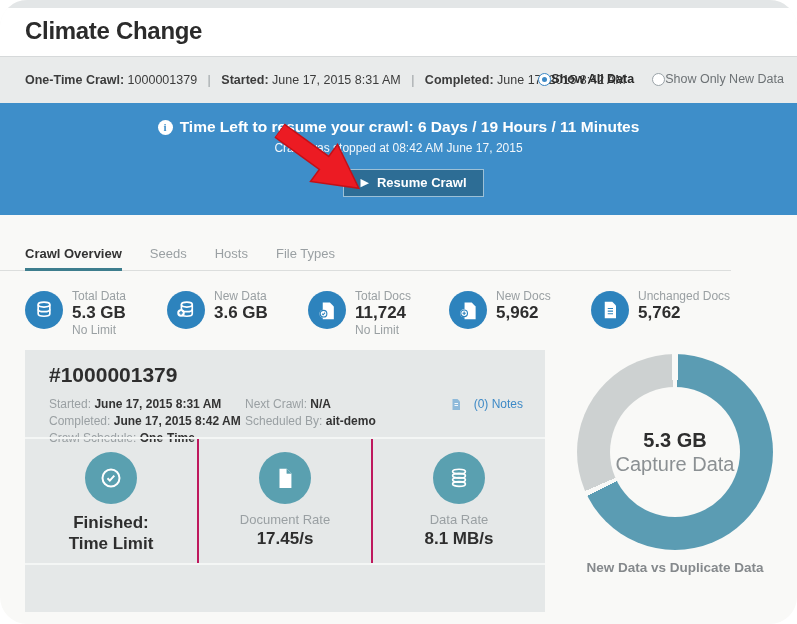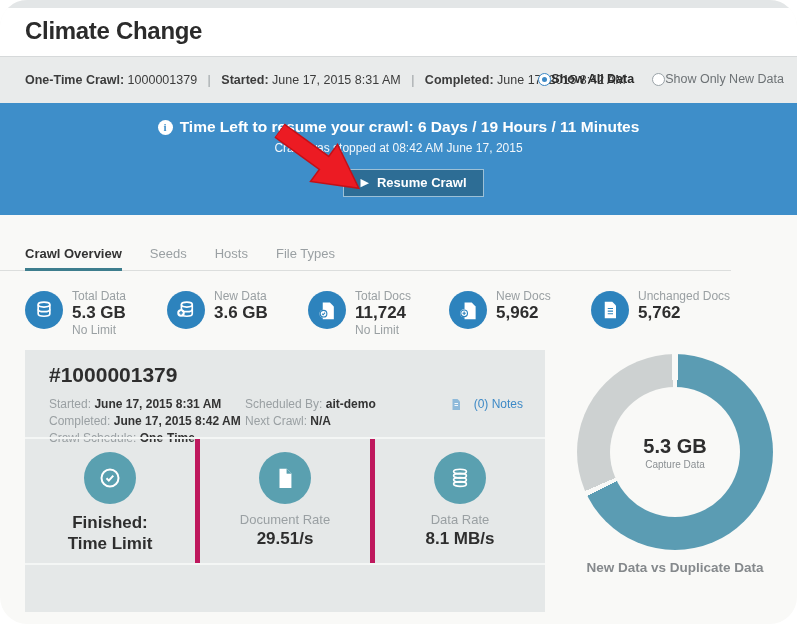--- a/index.html
+++ b/index.html
@@ -56,30 +56,30 @@
   .detail-col.left { left:24px; }
   .detail-col.mid { left:220px; }
   .detail-col .dl { color:#9aa0a3; }
   .detail-col .dv { color:#333; font-weight:700; }
   .notes-link { position:absolute; right:22px; top:47px; font-size:12px; color:#3d89c6; display:flex; align-items:center; gap:12px; cursor:pointer; }
   .panel-divider { position:absolute; left:0; width:520px; height:2px; background:#f4f6f5; }
   .divider-1 { top:87px; } .divider-2 { top:213px; }
 
   .metrics { position:absolute; left:0; top:89px; width:520px; height:124px; display:flex; }
   .metric { flex:1; position:relative; text-align:center; }
-  .metric + .metric { border-left:5px solid #be185d; }
+  .metric + .metric { border-left:2px solid #be185d; }
   .metric-circle { margin:13px auto 8px auto; width:52px; height:52px; border-radius:50%; background:#5aa0b0; display:flex; align-items:center; justify-content:center; }
   .metric-label { font-size:13px; color:#9aa0a3; line-height:16px; }
   .metric-value { font-size:17px; font-weight:700; color:#2e2e2e; line-height:21px; }
 
   
   .donut { position:absolute; left:577px; top:354px; width:196px; height:196px; border-radius:50%; background:#cdd1d1; }
   .donut-hole { position:absolute; inset:33px; border-radius:50%; background:#f9f9f7; display:flex; flex-direction:column; align-items:center; justify-content:center; }
   .donut-value { font-size:20px; font-weight:700; color:#2e2e2e; }
-  .donut-label { font-size:10px; color:#8b9093; margin-top:1px; }
+  .donut-label { font-size:20px; color:#8b9093; margin-top:1px; }
   .donut-caption { position:absolute; left:577px; top:560px; width:196px; text-align:center; font-size:13.5px; font-weight:700; color:#85898c; }
 
   svg { display:block; }
 </style>
 </head>
 <body>
 
 <div id="app">
 
   <div class="top-strip"></div>
@@ -227,26 +227,26 @@
         <span class="dv">June 17, 2015 8:42 AM</span>
       </div>
       <div>
         <span class="dl">Crawl Schedule:</span>
         <span class="dv">One-Time</span>
       </div>
     </div>
 
     <div class="detail-col mid">
       <div>
+        <span class="dl">Next Crawl:</span>
+        <span class="dv">N/A</span>
+      </div>
+      <div>
         <span class="dl">Scheduled By:</span>
         <span class="dv">ait-demo</span>
-      </div>
-      <div>
-        <span class="dl">Next Crawl:</span>
-        <span class="dv">N/A</span>
       </div>
     </div>
 
     <div class="notes-link">
       <span>
         <svg width="12" height="13" viewBox="0 0 24 24">
           <path d="M5 1h10l5 5v17H5z" fill="#8fbada"></path>
           <path d="M9 10h7M9 14h7" stroke="#fff" stroke-width="1.8"></path>
         </svg>
       </span>
@@ -268,21 +268,21 @@
         <div class="metric-value">Time Limit</div>
       </div>
       <div class="metric">
         <div class="metric-circle">
           <svg width="22" height="22" viewBox="0 0 24 24">
             <path d="M6 2h8l5 5v16H6z" fill="#fff"></path>
             <path d="M14 2v5h5" fill="#5aa0b0" stroke="#5aa0b0" stroke-width="0.5"></path>
           </svg>
         </div>
         <div class="metric-label">Document Rate</div>
-        <div class="metric-value">29.51/s</div>
+        <div class="metric-value">17.45/s</div>
         <div class="metric-value"></div>
       </div>
       <div class="metric">
         <div class="metric-circle">
           <svg width="22" height="22" viewBox="0 0 24 24" fill="none" stroke="#fff" stroke-width="1.8">
             <ellipse cx="12" cy="5" rx="7" ry="2.6"></ellipse>
             <ellipse cx="12" cy="9.5" rx="7" ry="2.6"></ellipse>
             <ellipse cx="12" cy="14" rx="7" ry="2.6"></ellipse>
             <ellipse cx="12" cy="18.5" rx="7" ry="2.6"></ellipse>
           </svg>

